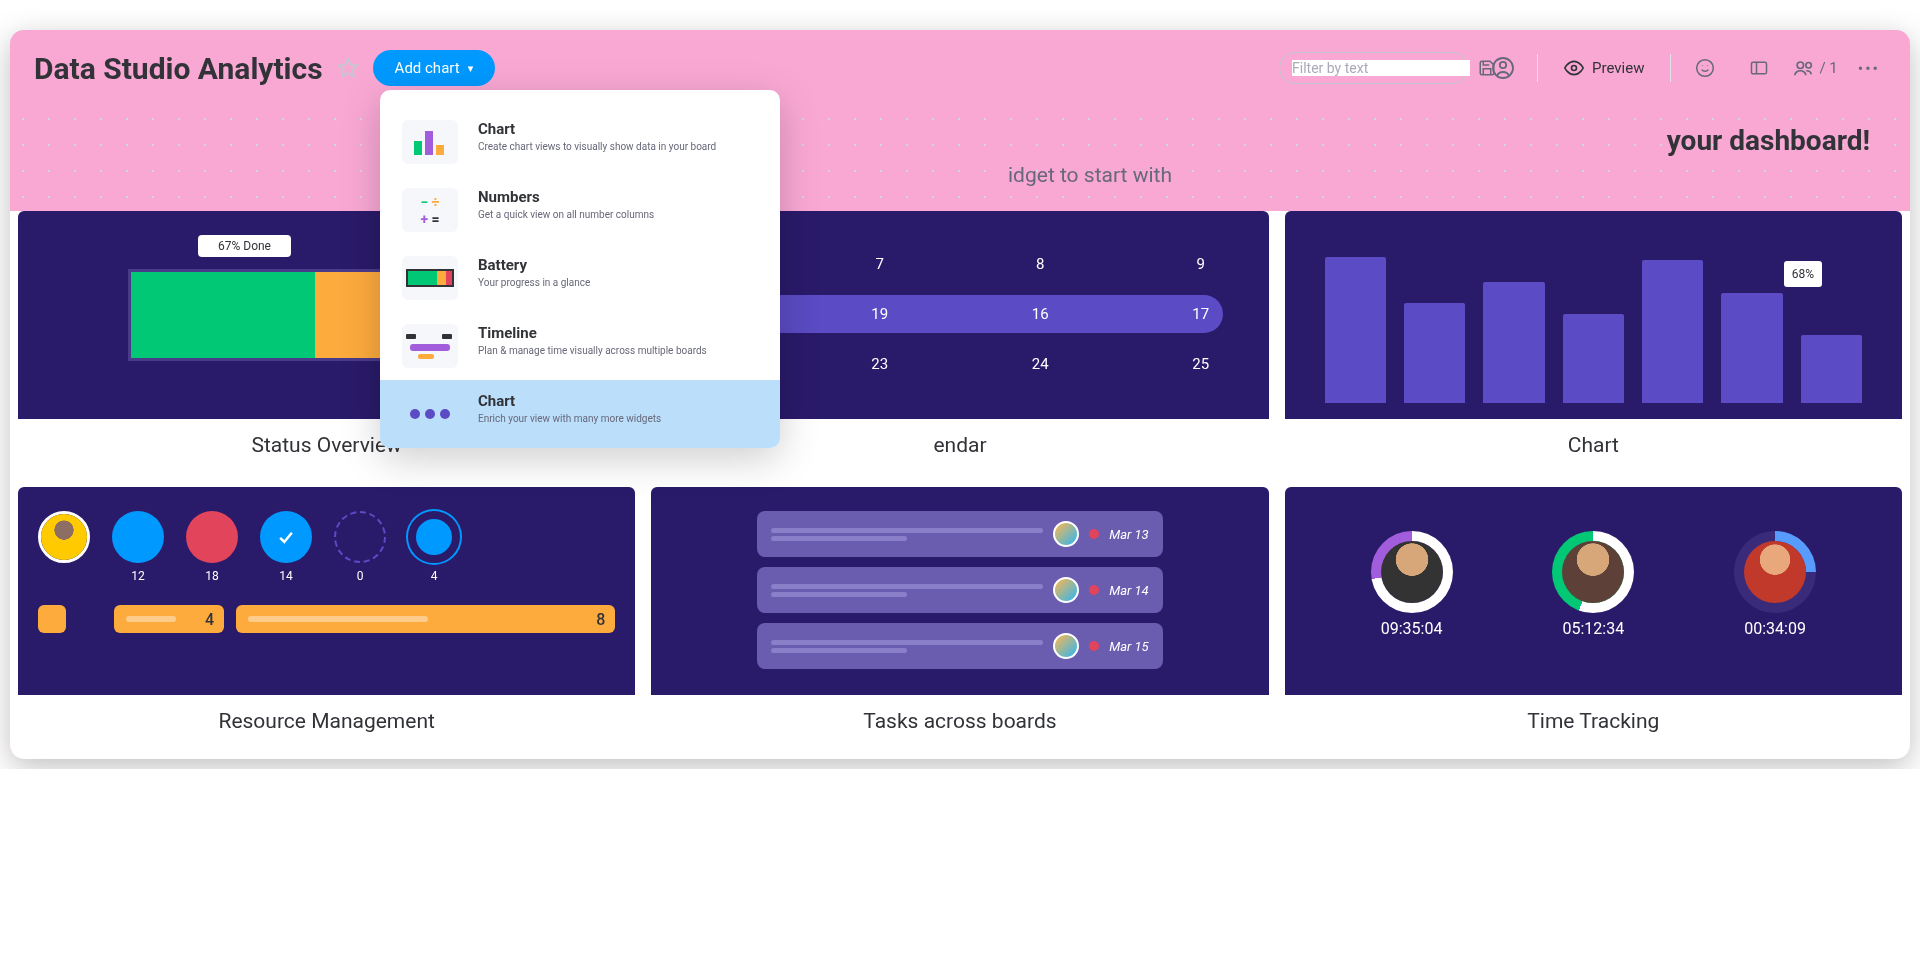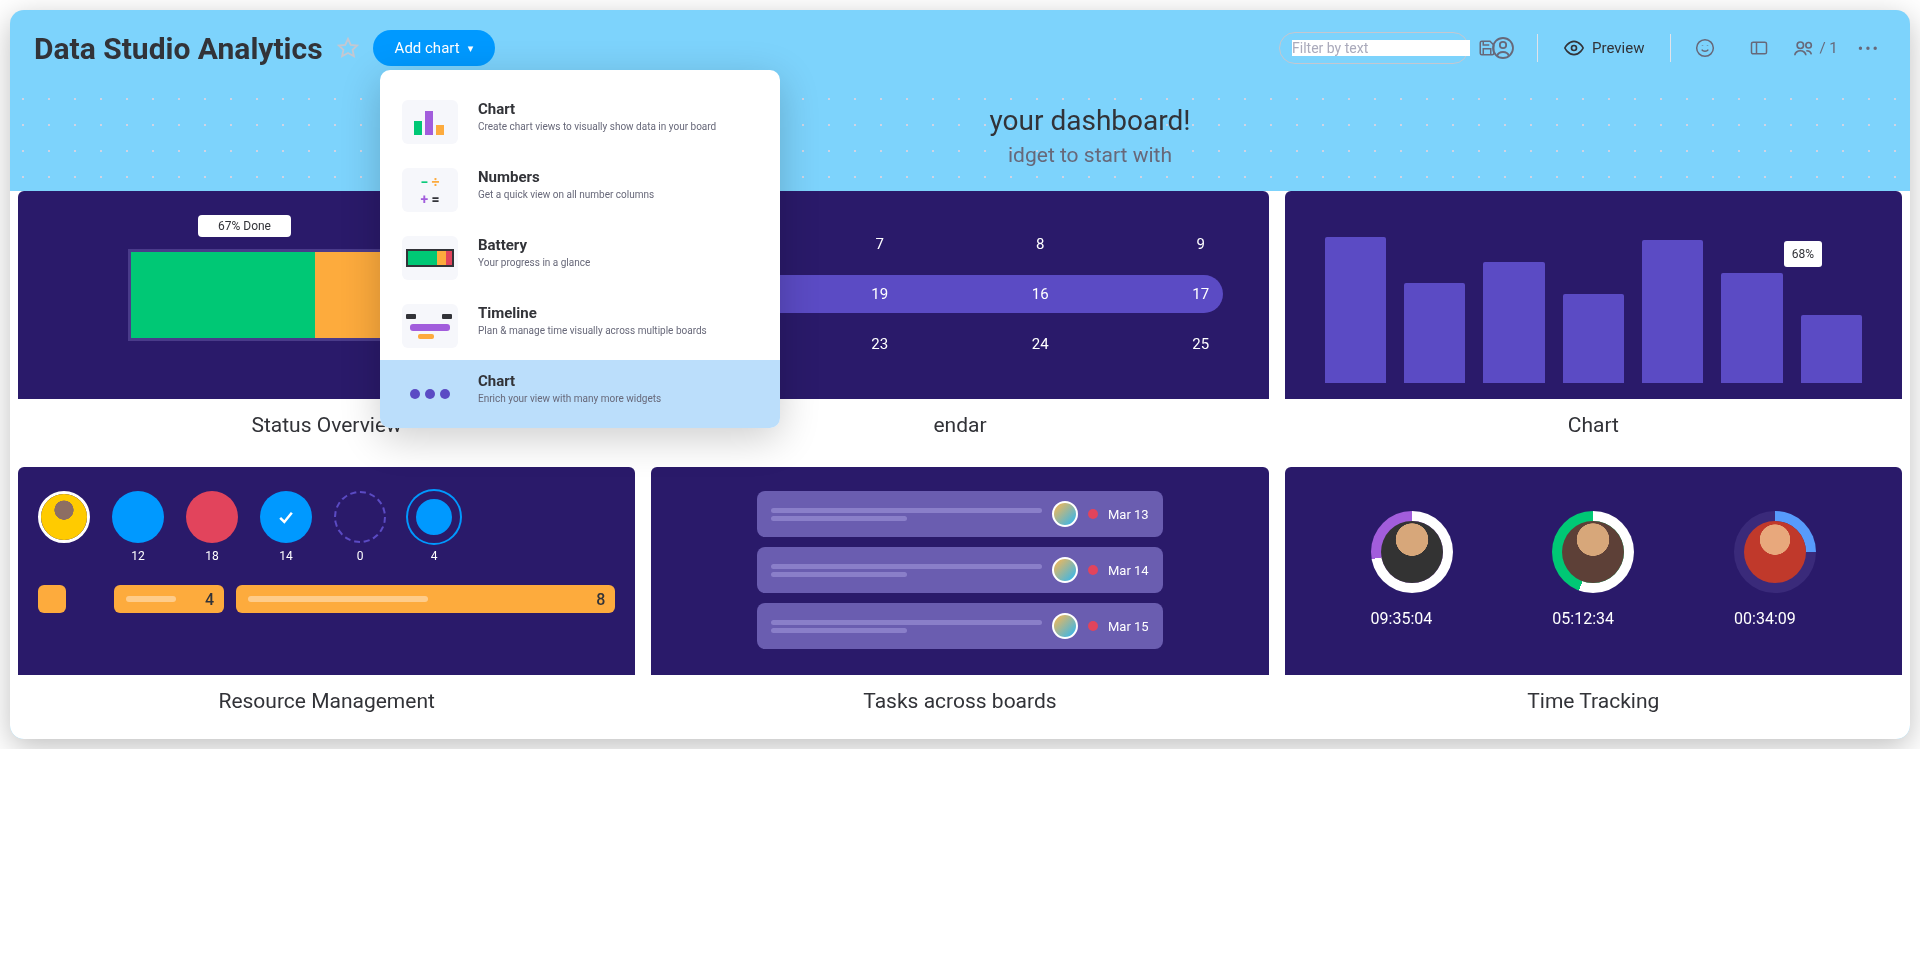--- a/index.html
+++ b/index.html
@@ -1,17 +1,17 @@
 <!DOCTYPE html>
 <html><head>
 <meta charset="utf-8">
 <style>
 * { margin: 0; padding: 0; box-sizing: border-box; font-family: -apple-system, BlinkMacSystemFont, 'Segoe UI', Roboto, sans-serif; }
 body { background: #fff; padding: 10px; }
-.frame { border-radius: 14px; box-shadow: 0 8px 30px rgba(0,0,0,0.25); overflow: hidden; background: #7dd3fc; }
+.frame { border-radius: 14px; box-shadow: 0 8px 30px rgba(0,0,0,0.25); overflow: hidden; background: #f9a8d4; margin-top: 20px; }
 
 
 .header { display: flex; align-items: center; padding: 18px 24px; gap: 14px; position: relative; }
 .page-title { font-size: 30px; font-weight: 700; color: #323338; }
 .star-icon { color: #c5c7d0; cursor: pointer; }
 .add-widget-btn { background: #0099ff; color: #fff; border: none; border-radius: 24px; padding: 9px 22px; font-size: 15px; font-weight: 400; cursor: pointer; display: flex; align-items: center; gap: 8px; position: relative; }
 .add-widget-btn .chev { font-size: 11px; }
 .header-spacer { flex: 1; }
 .filter-wrap { display: flex; align-items: center; border: 1px solid #c5c7d0; border-radius: 20px; padding: 6px 12px; gap: 8px; width: 190px; }
 .filter-input { border: none; outline: none; font-size: 14px; color: #676879; flex: 1; }
@@ -28,21 +28,21 @@
 .dd-item { display: flex; align-items: flex-start; gap: 20px; padding: 12px 22px; cursor: pointer; }
 .dd-item.highlighted { background: #bbdefb; }
 .dd-icon { width: 56px; height: 44px; flex-shrink: 0; display: flex; align-items: center; justify-content: center; background: #f6f7fb; border-radius: 6px;}
 .dd-item.highlighted .dd-icon { background: transparent; }
 .dd-text { flex: 1; }
 .dd-title { font-weight: 700; font-size: 15px; color: #323338; margin-bottom: 2px; }
 .dd-desc { font-size: 10px; color: #676879; line-height: 1.4; }
 
 
 .hero { padding: 18px 40px 24px 40px; position: relative; background-image: radial-gradient(#d0d4e4 1.2px, transparent 1.2px); background-size: 26px 26px; }
-.hero-title { font-size: 28px; font-weight: 400; text-align: center; color: #323338; }
+.hero-title { font-size: 28px; font-weight: 700; text-align: right; color: #323338; }
 .hero-sub { font-size: 21px; text-align: center; color: #676879; margin-top: 6px; }
 
 
 .grid { display: grid; grid-template-columns: repeat(3, 1fr); gap: 16px; padding: 0 8px 12px 8px; background: #fff;}
 .widget { border-radius: 6px; overflow: hidden; background: #fff; }
 .widget-body { background: #2a1a6a; height: 208px; position: relative; padding: 16px; }
 .widget-footer { background: #fff; text-align: center; padding: 14px; font-size: 21px; color: #323338; font-weight: 400;}
 
 
 .tooltip { position: absolute; top: 24px; left: 180px; background: #fff; color: #323338; font-size: 12px; padding: 4px 20px; border-radius: 4px; }
@@ -69,31 +69,31 @@
 .rm-av { display: flex; flex-direction: column; align-items: center; gap: 6px; }
 .rm-circle { width: 52px; height: 52px; border-radius: 50%; }
 .rm-num { color: #fff; font-size: 12px; }
 .rm-row2 { display: flex; align-items: center; gap: 12px; margin-top: 22px; padding: 0 4px;}
 .rm-sq { width: 28px; height: 28px; background: #fdab3d; border-radius: 6px; }
 .rm-bar { background: #fdab3d; height: 28px; border-radius: 6px; position: relative; display: flex; align-items: center; justify-content: flex-end; padding-right: 10px; color: #323338; font-weight: 500; }
 .rm-bar-inner { position: absolute; left: 12px; top: 11px; height: 6px; background: rgba(255,255,255,0.4); border-radius: 3px; }
 
 
 .task-list { display: flex; flex-direction: column; gap: 10px; padding: 8px 90px; }
-.task-row { background: #6a5db0; border-radius: 8px; padding: 10px 14px; display: flex; align-items: center; gap: 10px; }
+.task-row { background: #6a5db0; border-radius: 8px; padding: 10px 14px; display: flex; align-items: center; gap: 10px; font-style: italic; }
 .task-lines { flex: 1; }
 .task-line { height: 5px; background: #8a7fc9; border-radius: 3px; margin: 3px 0; }
 .task-line.short { width: 50%; }
 .task-av { width: 26px; height: 26px; border-radius: 50%; background: linear-gradient(135deg,#ffb74d,#29b6f6); border: 2px solid #fff;}
 .task-dot { width: 10px; height: 10px; border-radius: 50%; background: #e2445c; }
 .task-date { color: #fff; font-size: 13px; }
 
 
 .tt-row { display: flex; justify-content: space-around; padding: 28px 20px 0 20px; }
-.tt-item { display: flex; flex-direction: column; gap: 16px; }
+.tt-item { display: flex; flex-direction: column; align-items: center; gap: 6px; }
 .tt-ring { width: 82px; height: 82px; border-radius: 50%; position: relative; display: flex; align-items: center; justify-content: center; }
 .tt-ring-inner { width: 62px; height: 62px; border-radius: 50%; background: #555; }
 .tt-time { color: #fff; font-size: 16px; }
 
 .avatar-img { width: 100%; height: 100%; border-radius: 50%; background: #666; }
 
 svg { display: block; }
 </style>
 </head>
 <body>

